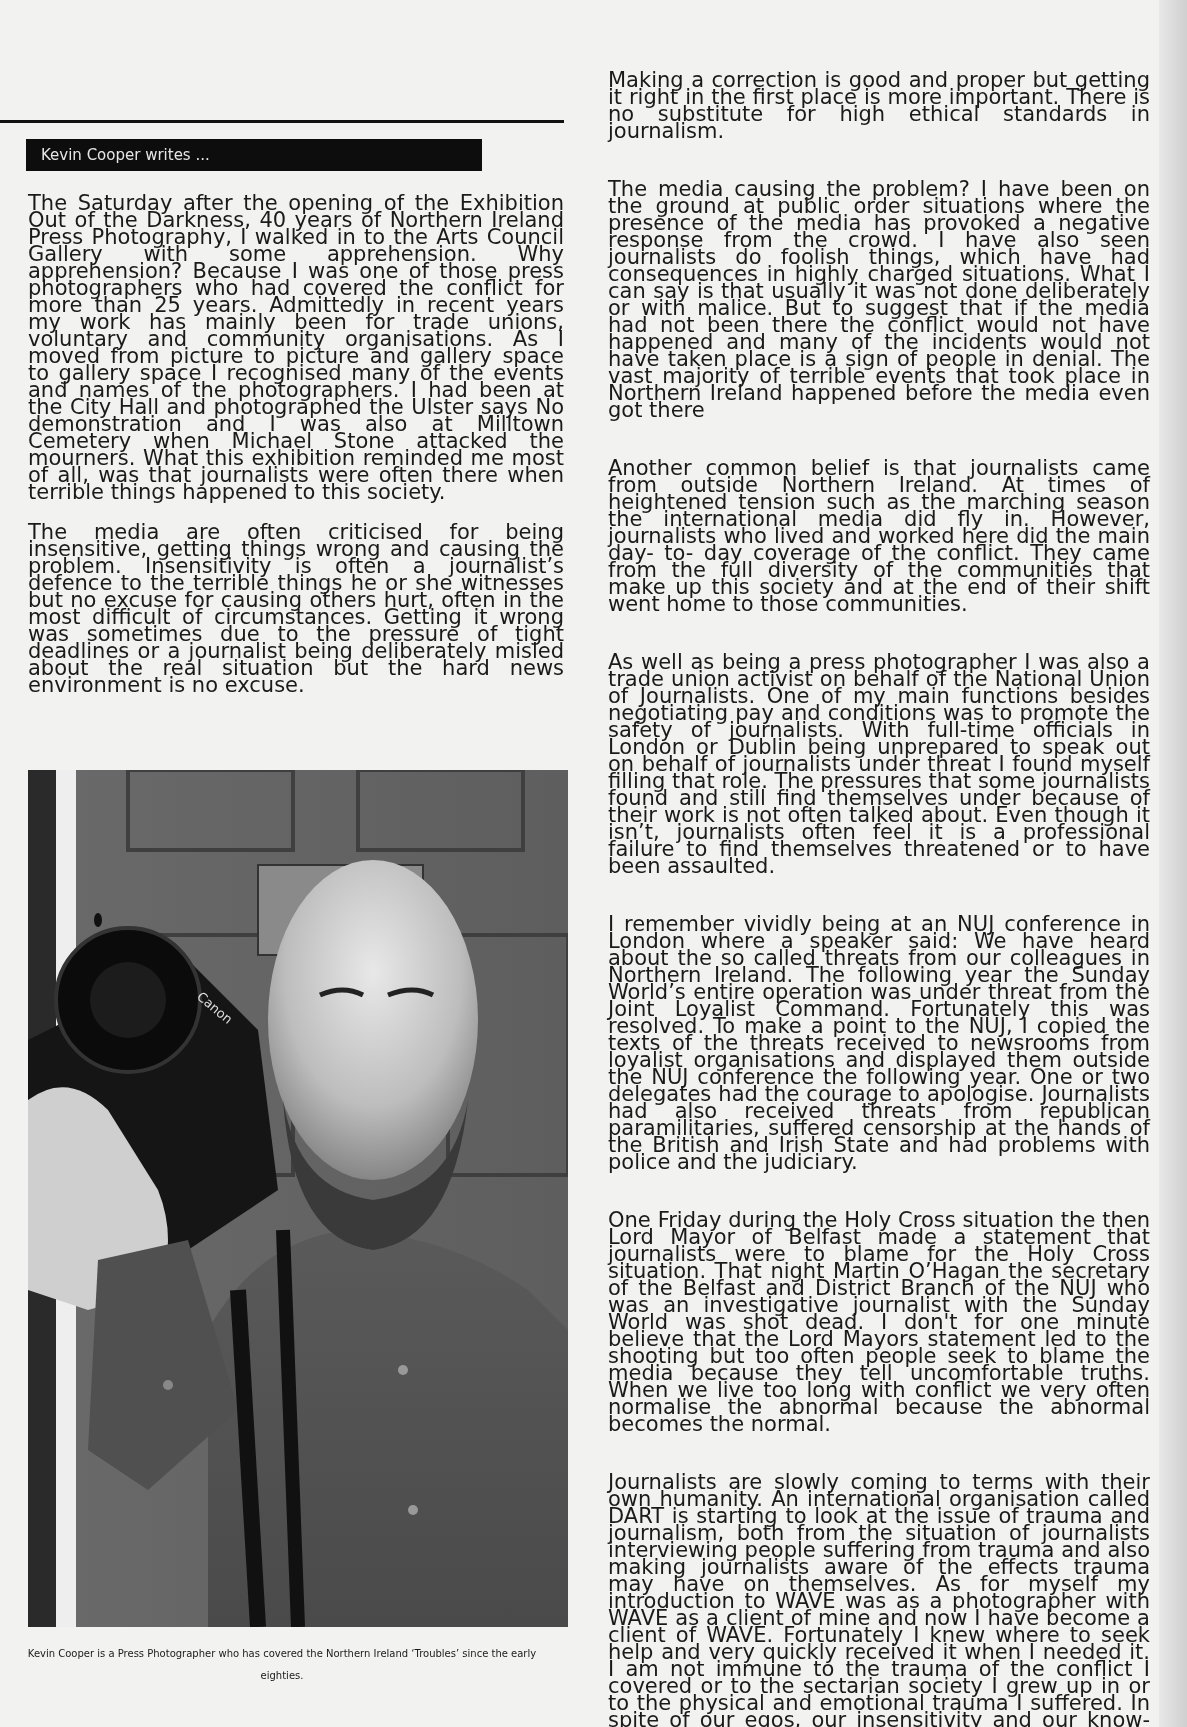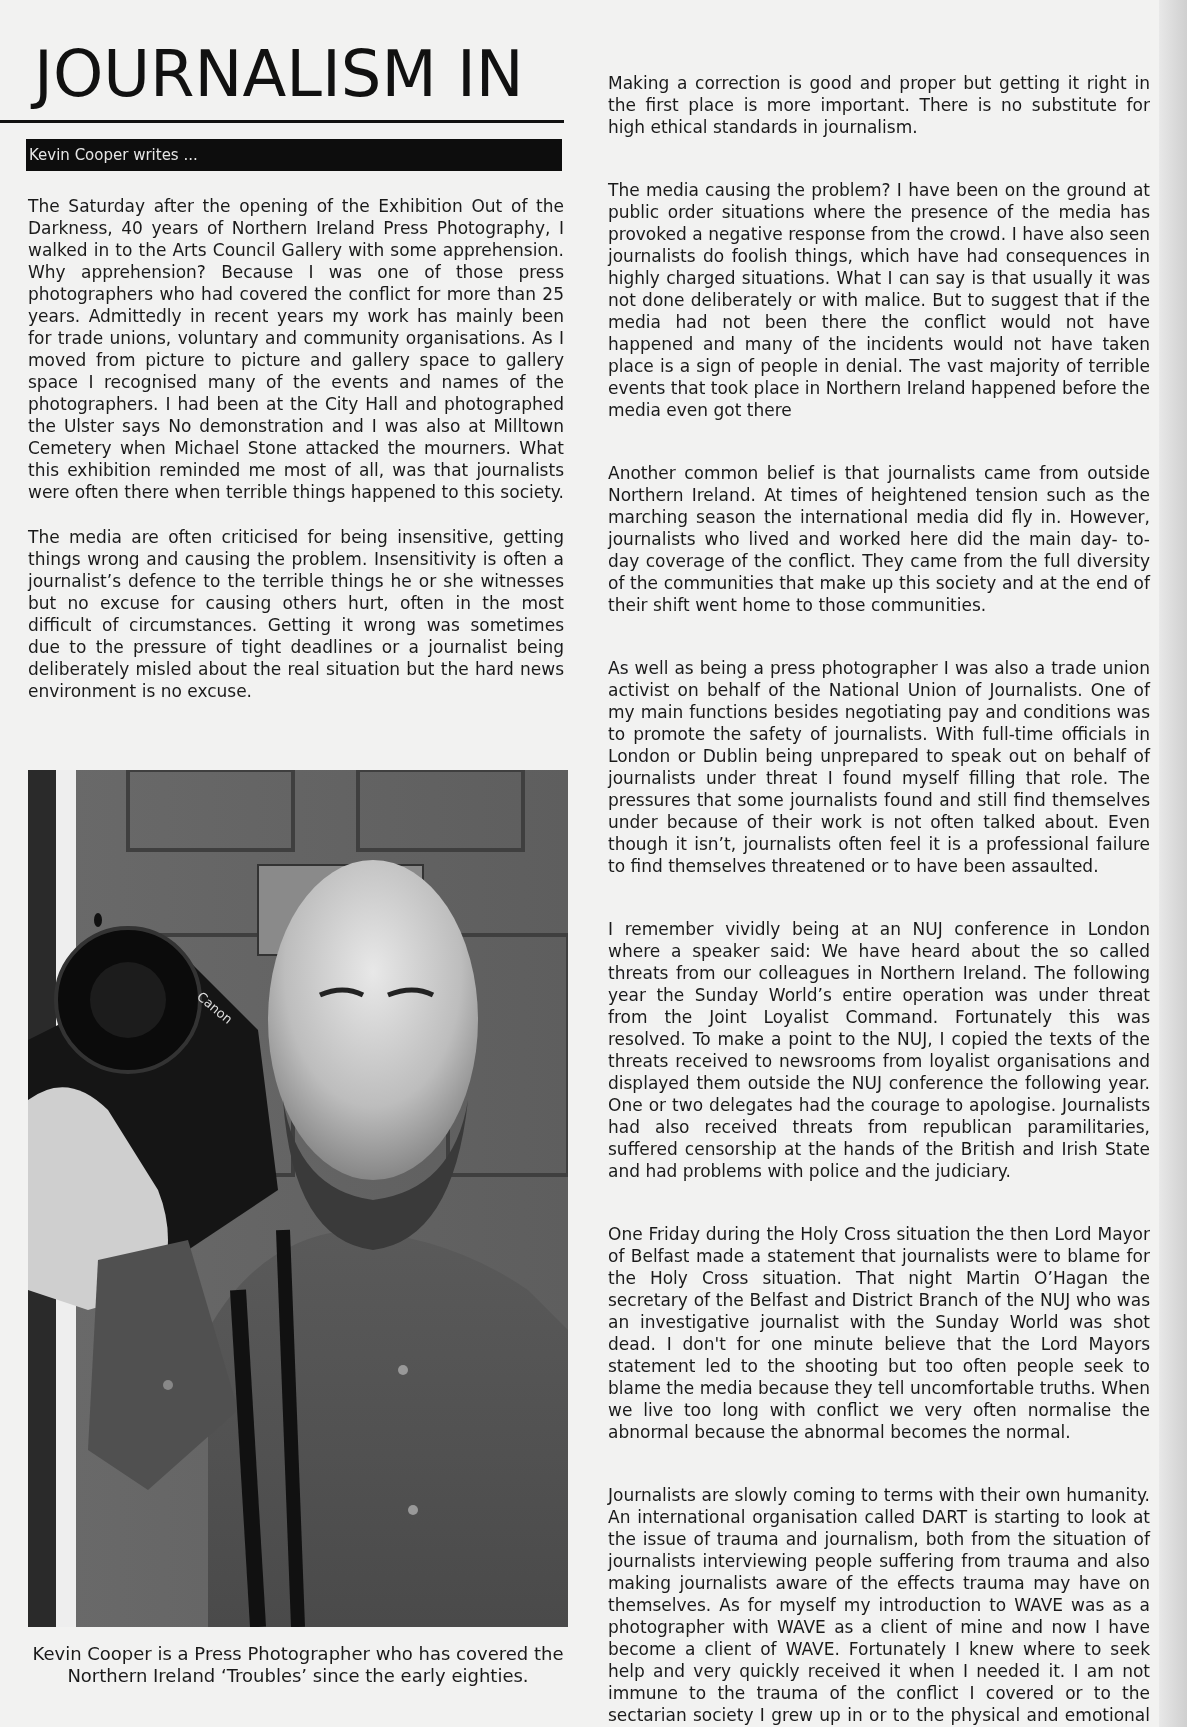--- a/index.html
+++ b/index.html
@@ -20,50 +20,50 @@
     margin: 0; padding: 0 0 0 6px;
     font-family: "DejaVu Sans", sans-serif;
     font-weight: normal;
     font-size: 64px; line-height: 72px; letter-spacing: 0px;
     color: #111;
   }
   .rule { margin-top: 10px; height: 3px; background: #111; width: 536px; margin-left: -28px; width: 564px; }
   .byline-bar {
     margin-top: 16px; margin-left: -2px;
     background: #0d0d0d; color: #e6e6e6;
-    height: 32px; line-height: 32px; width: 536px;
-    padding-left: 3px; box-sizing: border-box;
+    height: 32px; line-height: 32px; width: 456px;
+    padding-left: 15px; box-sizing: border-box;
     font-size: 15px;
   }
   .para {
     margin: 0; text-align: justify;
-    font-size: 17px; line-height: 22px; color: #1a1a1a;
+    font-size: 21px; line-height: 17px; color: #1a1a1a;
   }
   .left-col .p1 { margin-top: 24px; }
   .left-col .p2 { margin-top: 23px; }
   .right-col .para + .para { margin-top: 41px; }
 
   .photo {
     position: absolute; left: 28px; top: 770px; width: 540px; height: 857px;
     background: #555; overflow: hidden;
   }
   .photo svg { display: block; }
   .caption {
-    position: absolute; left: 28px; top: 1643px; width: 540px;
-    text-align: center; font-size: 18px; line-height: 22px; color: #1a1a1a;
+    position: absolute; left: 12px; top: 1643px; width: 540px;
+    text-align: center; font-size: 10px; line-height: 22px; color: #1a1a1a;
   }
 </style>
 </head>
 <body>
 
 <div class="page-edge"></div>
 
 <div class="left-col">
   <h1 class="headline">
-    <span>JOURNALISM IN</span><br>
+    <br>
   </h1>
   <div class="rule"></div>
   <div class="byline-bar">
     <span>Kevin Cooper writes ...</span>
   </div>
   <p class="para p1">The Saturday after the opening of the Exhibition  Out of the Darkness, 40 years of Northern Ireland Press Photography, I walked in to the Arts Council Gallery with some apprehension. Why apprehension? Because I was one of those press photographers who had covered the conflict for more than 25 years. Admittedly in recent years my work has mainly been for trade unions, voluntary and community organisations. As I moved from picture to picture and gallery space to gallery space I recognised many of the events and names of the photographers. I had been at the City Hall and photographed the Ulster says No demonstration and I was also at Milltown Cemetery when Michael Stone attacked the mourners. What this exhibition reminded me most of all, was that journalists were often there when terrible things happened to this society.</p>
   <p class="para p2">The media are often criticised for being insensitive, getting things wrong and causing the problem. Insensitivity is often a journalist’s defence to the terrible things he or she witnesses but no excuse for causing others hurt, often in the most difficult of circumstances. Getting it wrong was sometimes due to the pressure of tight deadlines or a journalist being deliberately misled about the real situation but the hard news environment is no excuse.</p>
 </div>
 
 <div class="photo">

